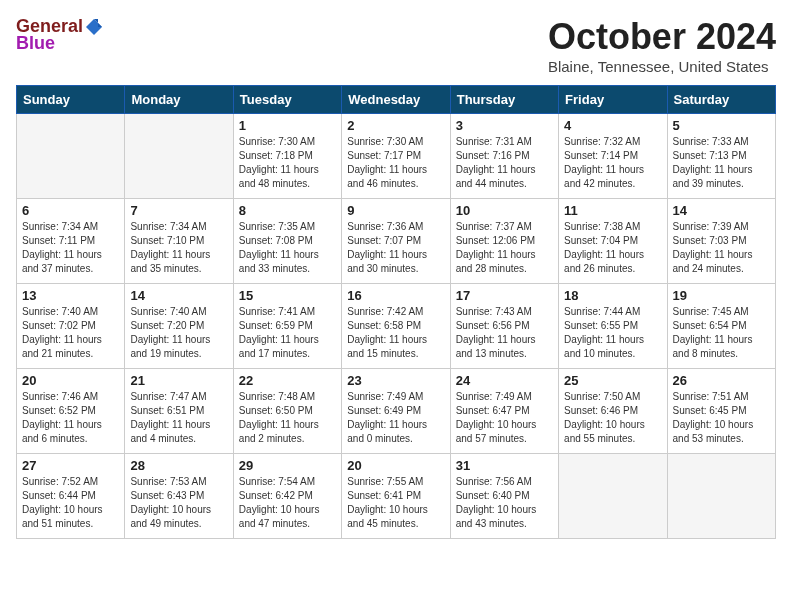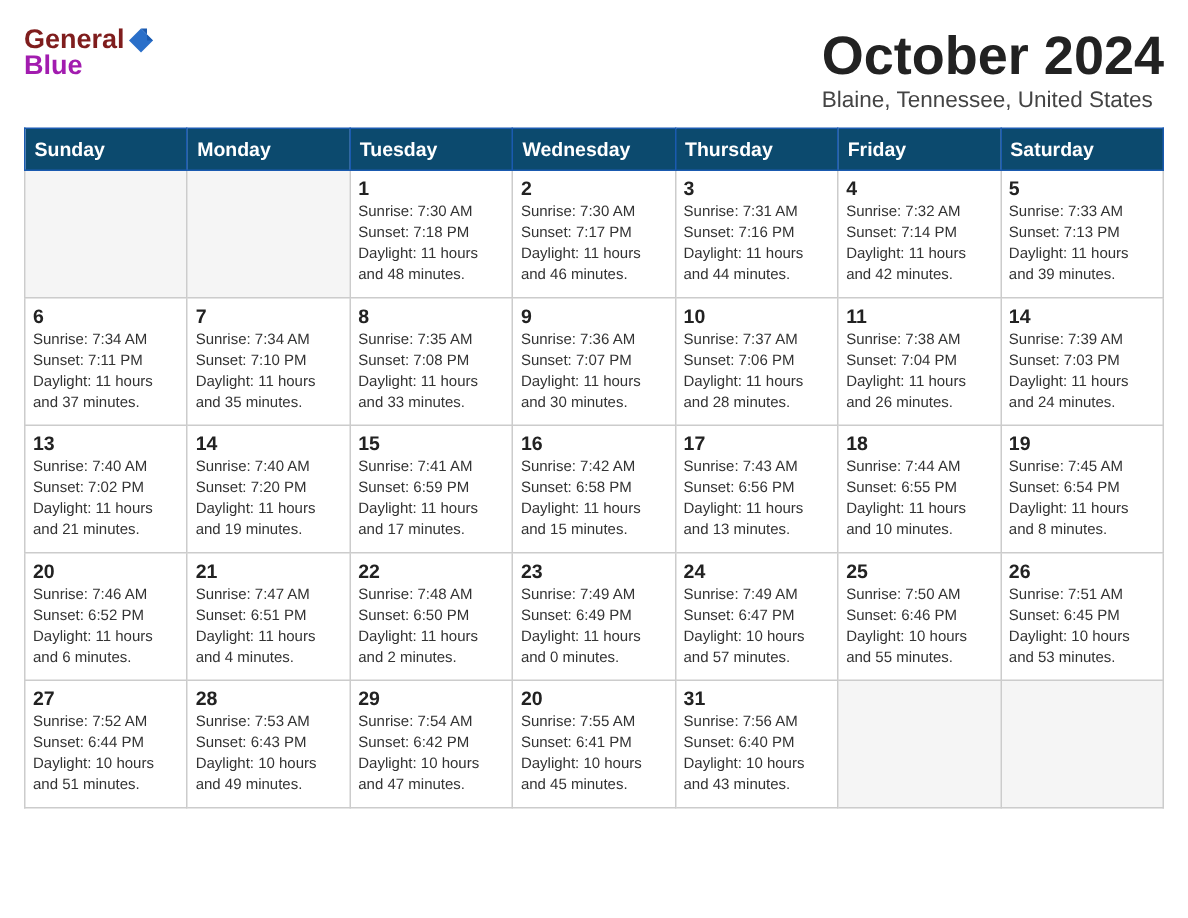--- a/index.html
+++ b/index.html
@@ -171,21 +171,21 @@
         <td>
           <span class="day-number">9</span>
           <div class="day-info">Sunrise: 7:36 AM
 Sunset: 7:07 PM
 Daylight: 11 hours
 and 30 minutes.</div>
         </td>
         <td>
           <span class="day-number">10</span>
           <div class="day-info">Sunrise: 7:37 AM
-Sunset: 7:06 PM
+Sunset: 12:06 PM
 Daylight: 11 hours
 and 28 minutes.</div>
         </td>
         <td>
           <span class="day-number">11</span>
           <div class="day-info">Sunrise: 7:38 AM
 Sunset: 7:04 PM
 Daylight: 11 hours
 and 26 minutes.</div>
         </td>

